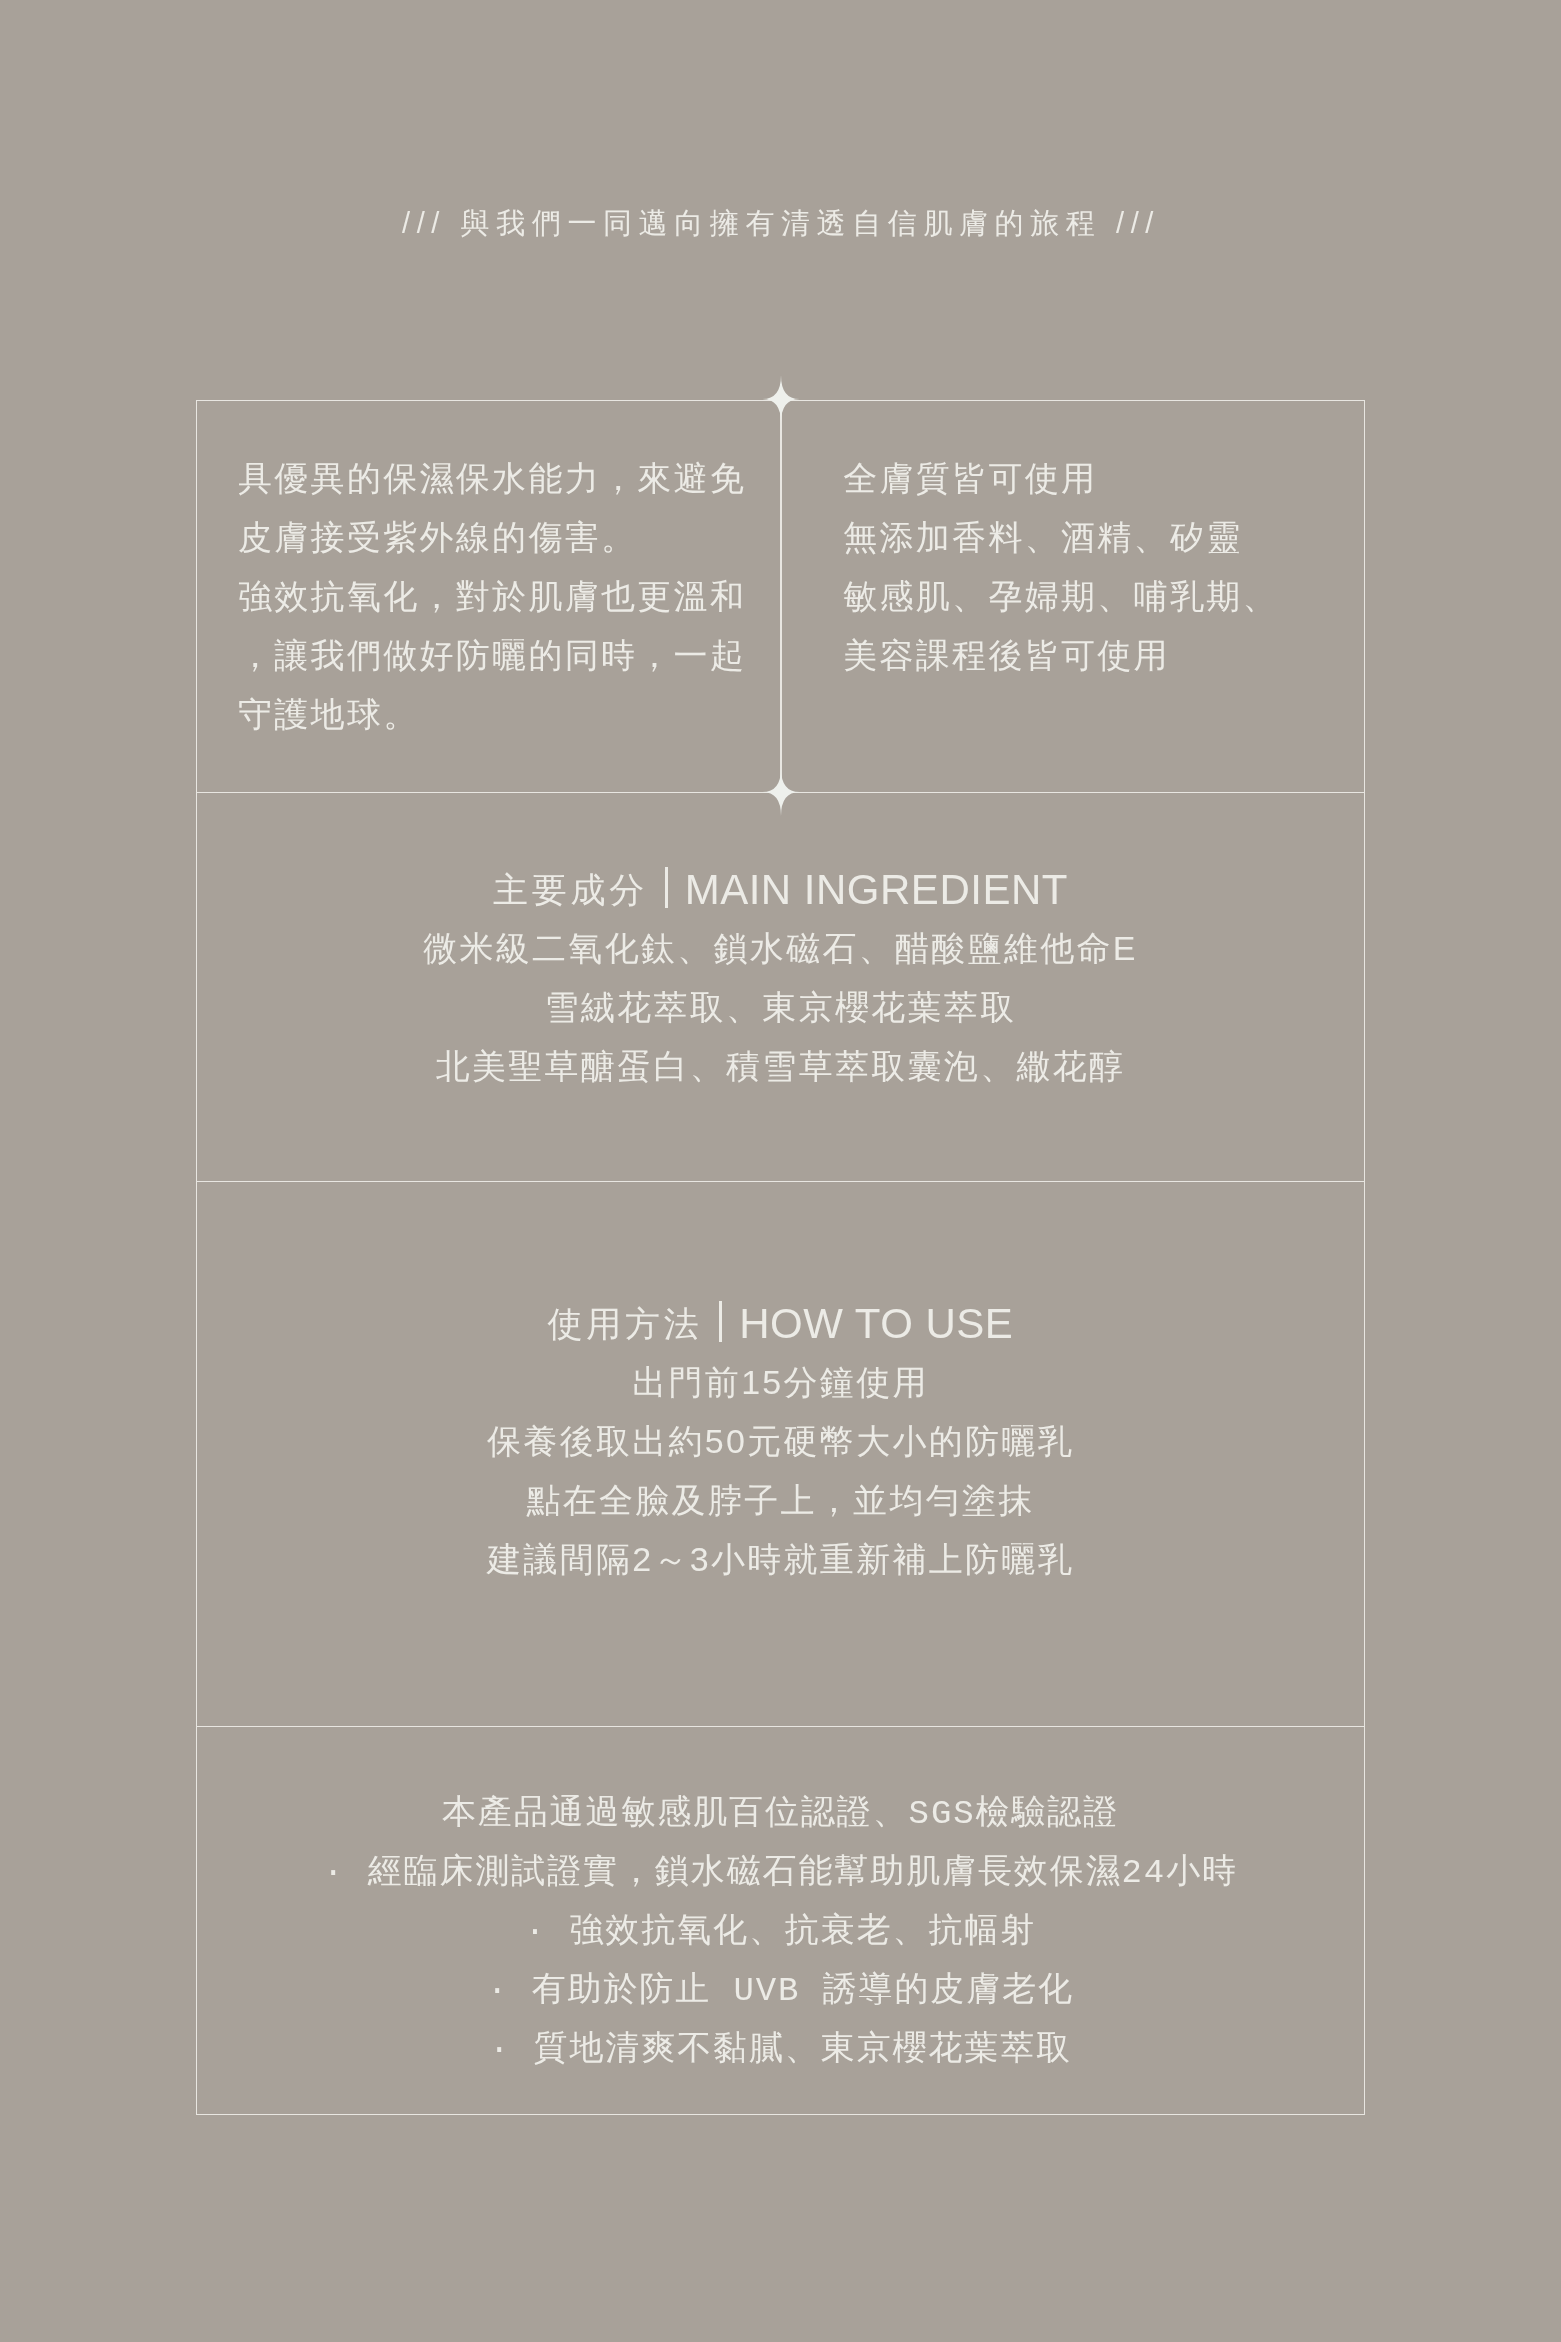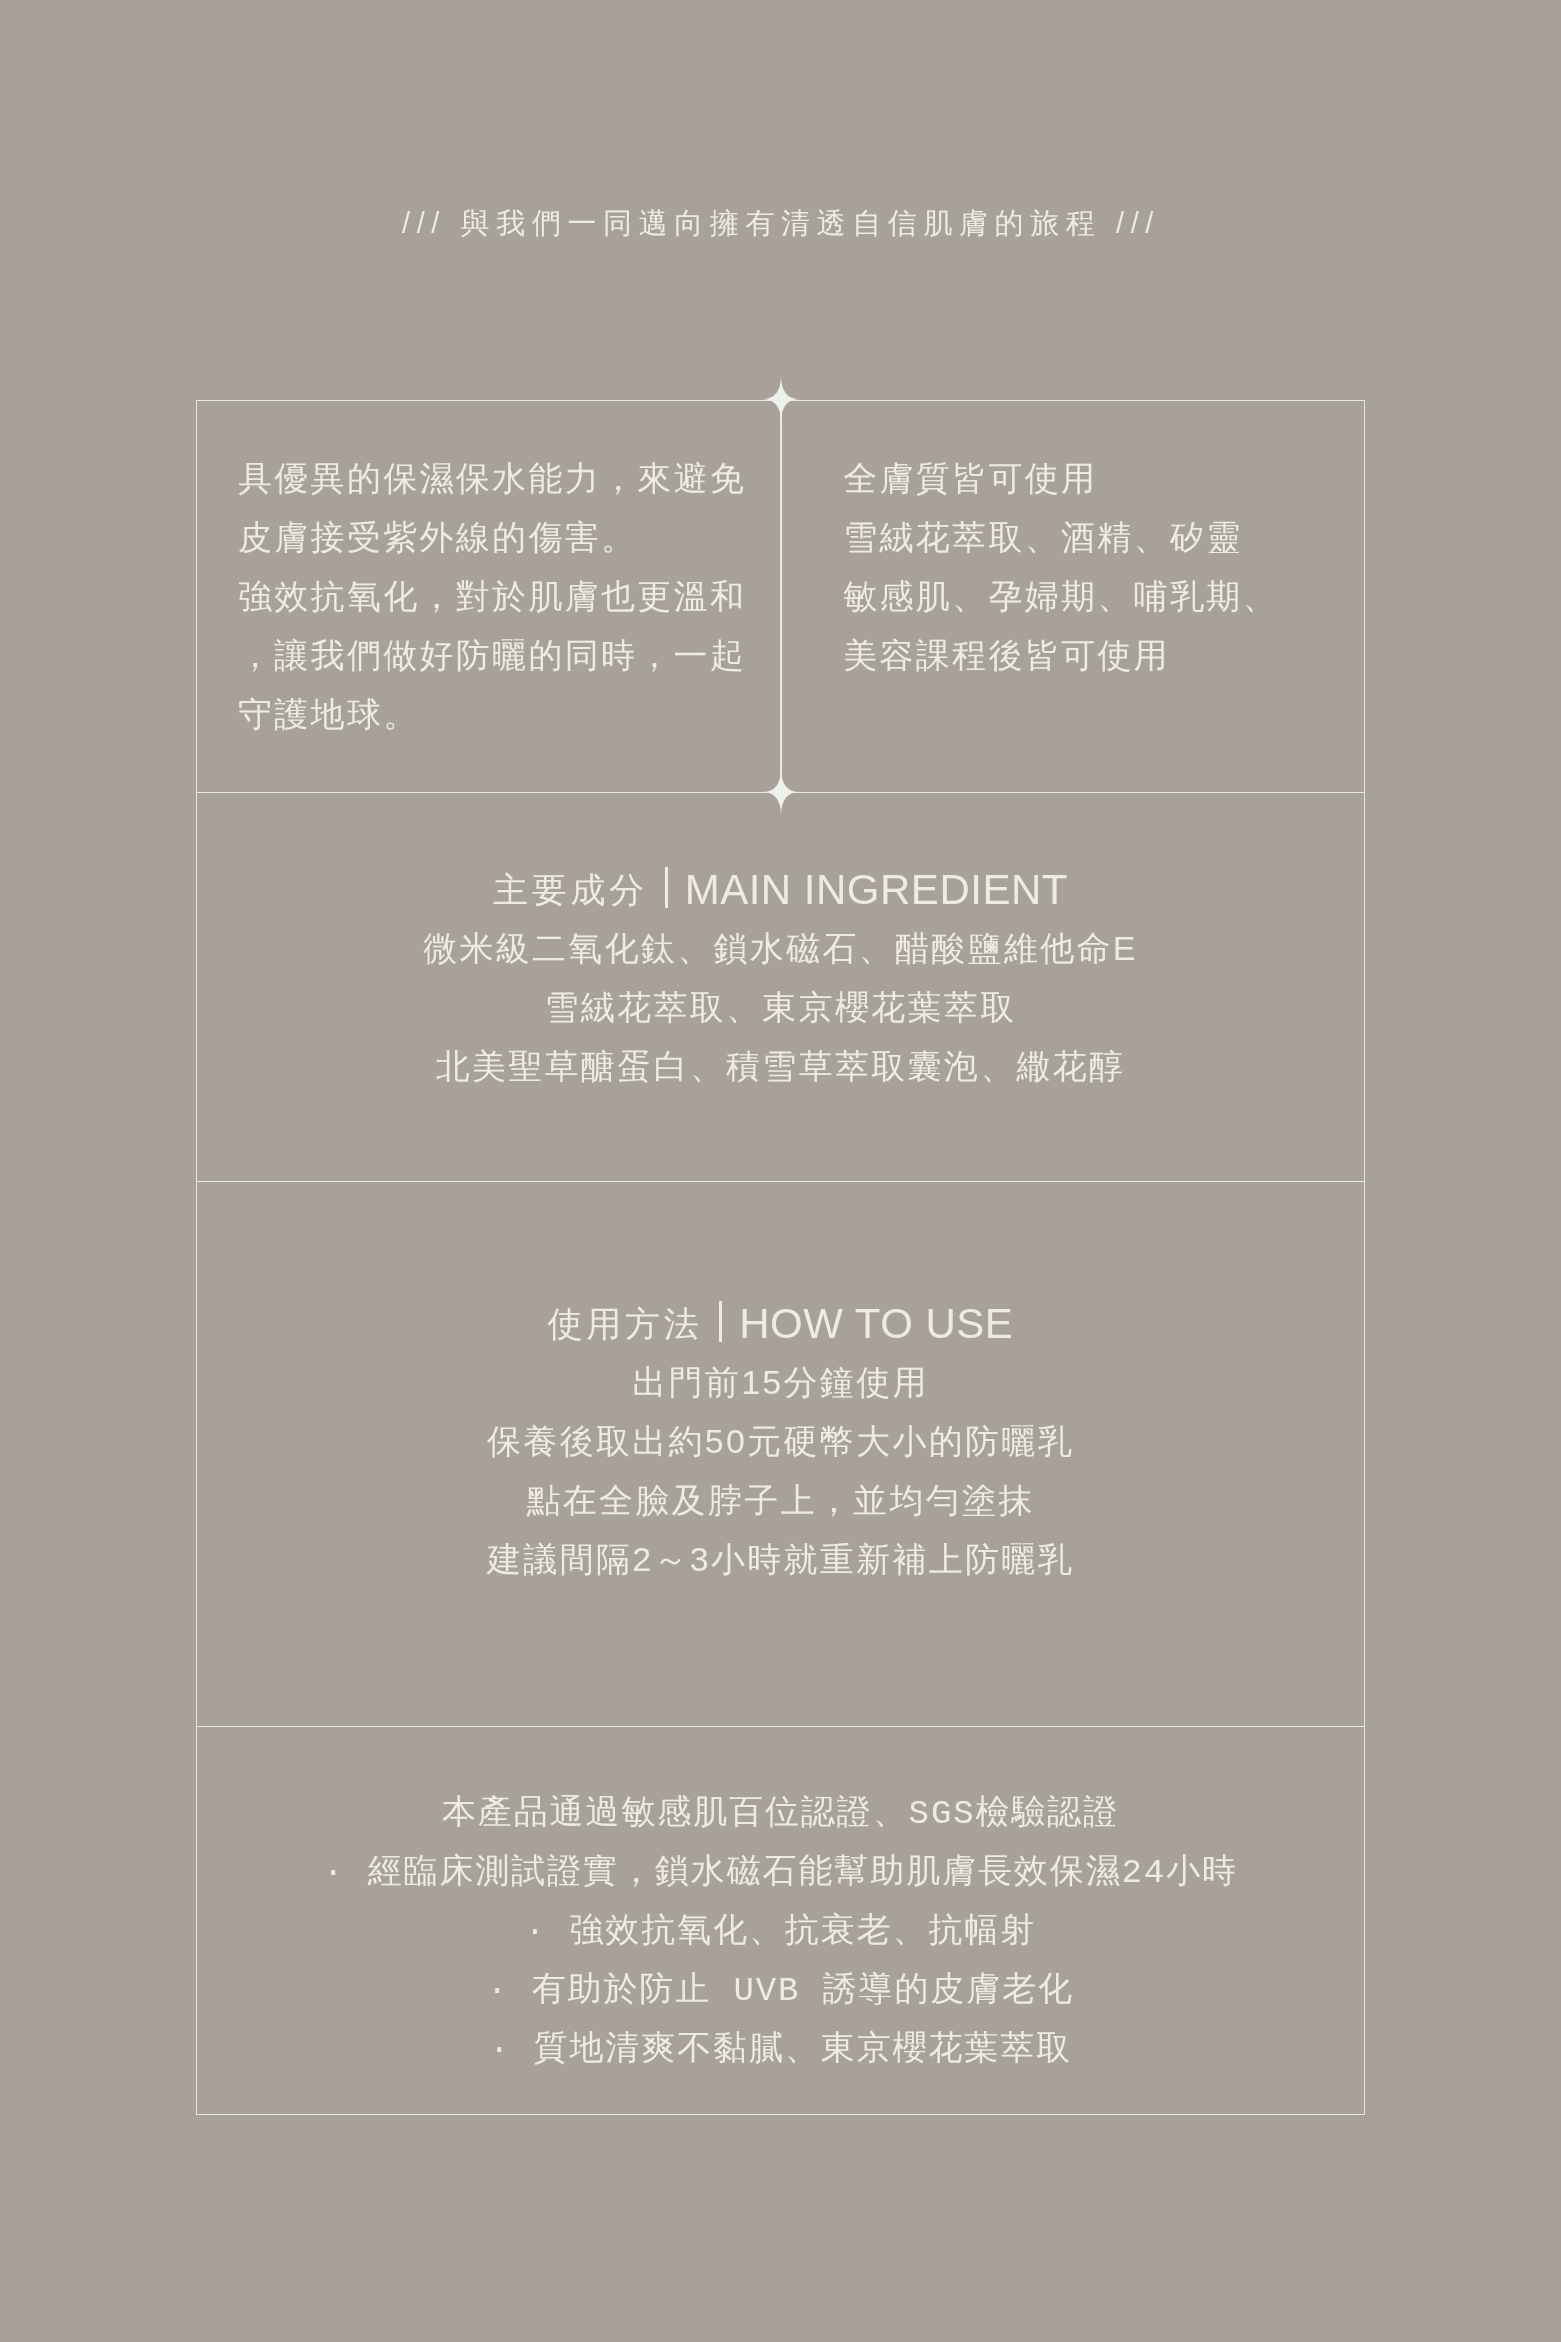--- a/index.html
+++ b/index.html
@@ -106,21 +106,21 @@
     <div class="section sec-intro">
       <div class="col col-left">
         <div class="line">具優異的保濕保水能力，來避免</div>
         <div class="line">皮膚接受紫外線的傷害。</div>
         <div class="line">強效抗氧化，對於肌膚也更溫和</div>
         <div class="line">，讓我們做好防曬的同時，一起</div>
         <div class="line">守護地球。</div>
       </div>
       <div class="col col-right">
         <div class="line">全膚質皆可使用</div>
-        <div class="line">雪絨花萃取、酒精、矽靈</div>
+        <div class="line">無添加香料、酒精、矽靈</div>
         <div class="line">敏感肌、孕婦期、哺乳期、</div>
         <div class="line">美容課程後皆可使用</div>
       </div>
       <div class="vdivider"></div>
       <svg class="sparkle sp-top" viewBox="0 0 40 52" aria-hidden="true">
         <path d="M20 0 Q20 26 40 26 Q20 26 20 52 Q20 26 0 26 Q20 26 20 0 Z"></path>
       </svg>
       <svg class="sparkle sp-bottom" viewBox="0 0 40 52" aria-hidden="true">
         <path d="M20 0 Q20 26 40 26 Q20 26 20 52 Q20 26 0 26 Q20 26 20 0 Z"></path>
       </svg>

